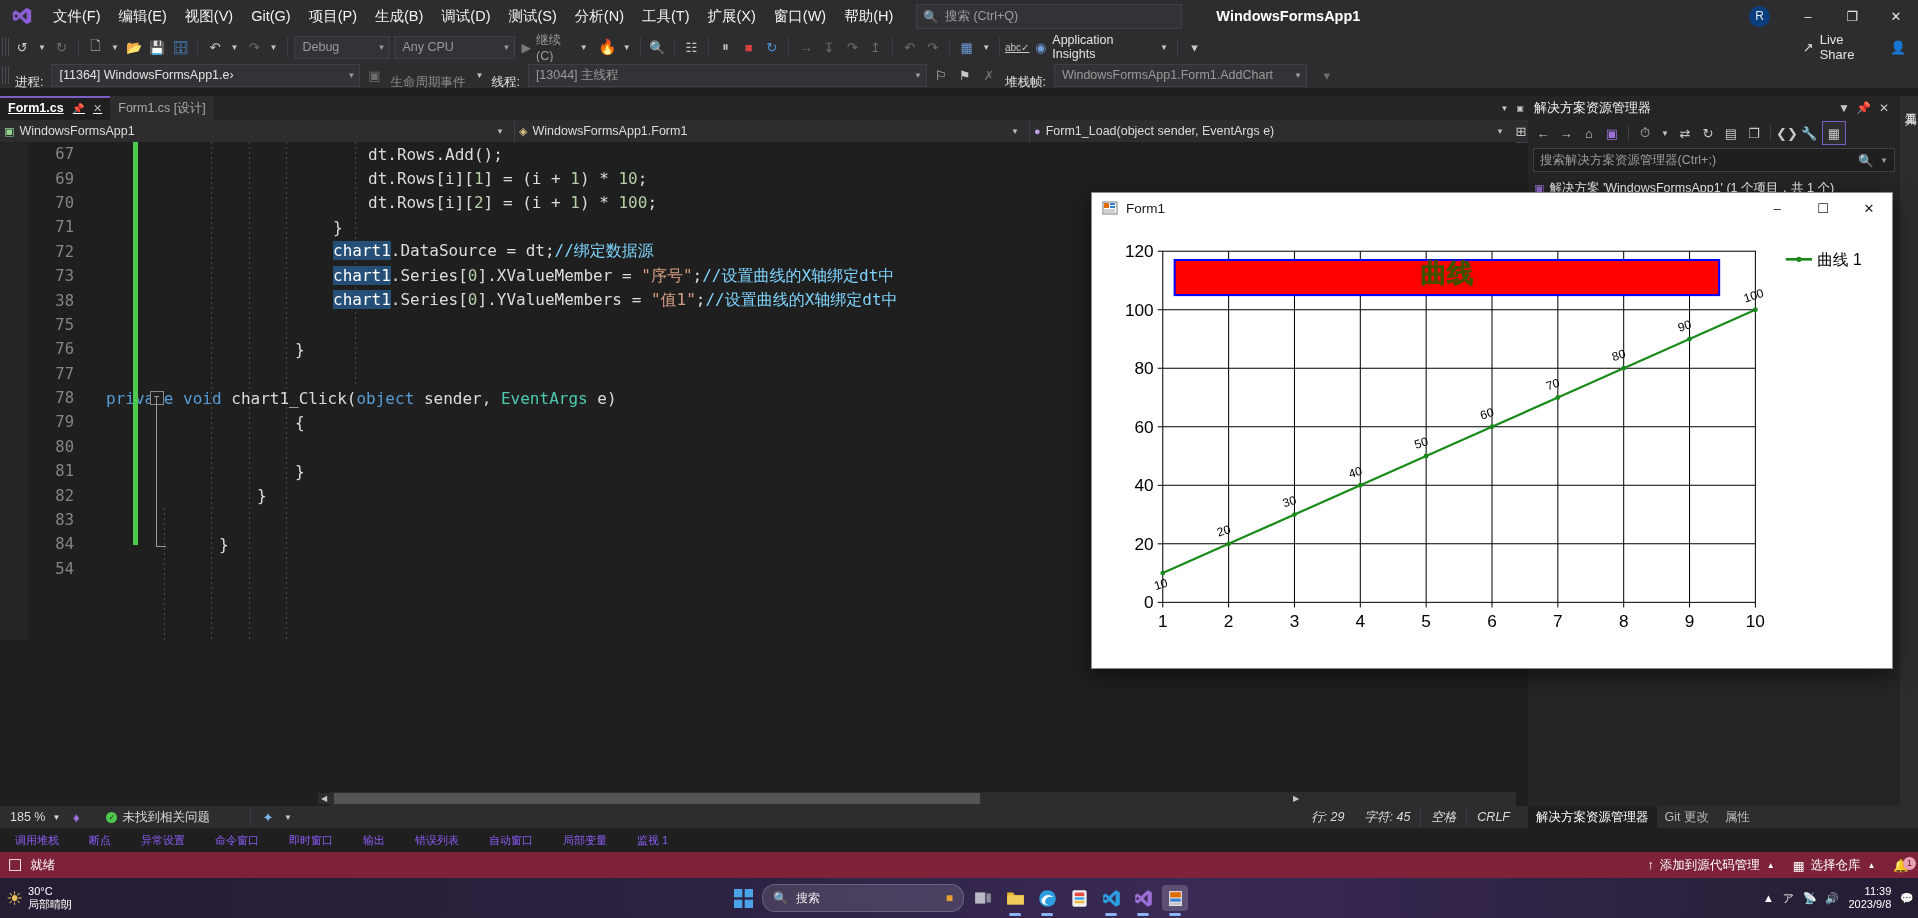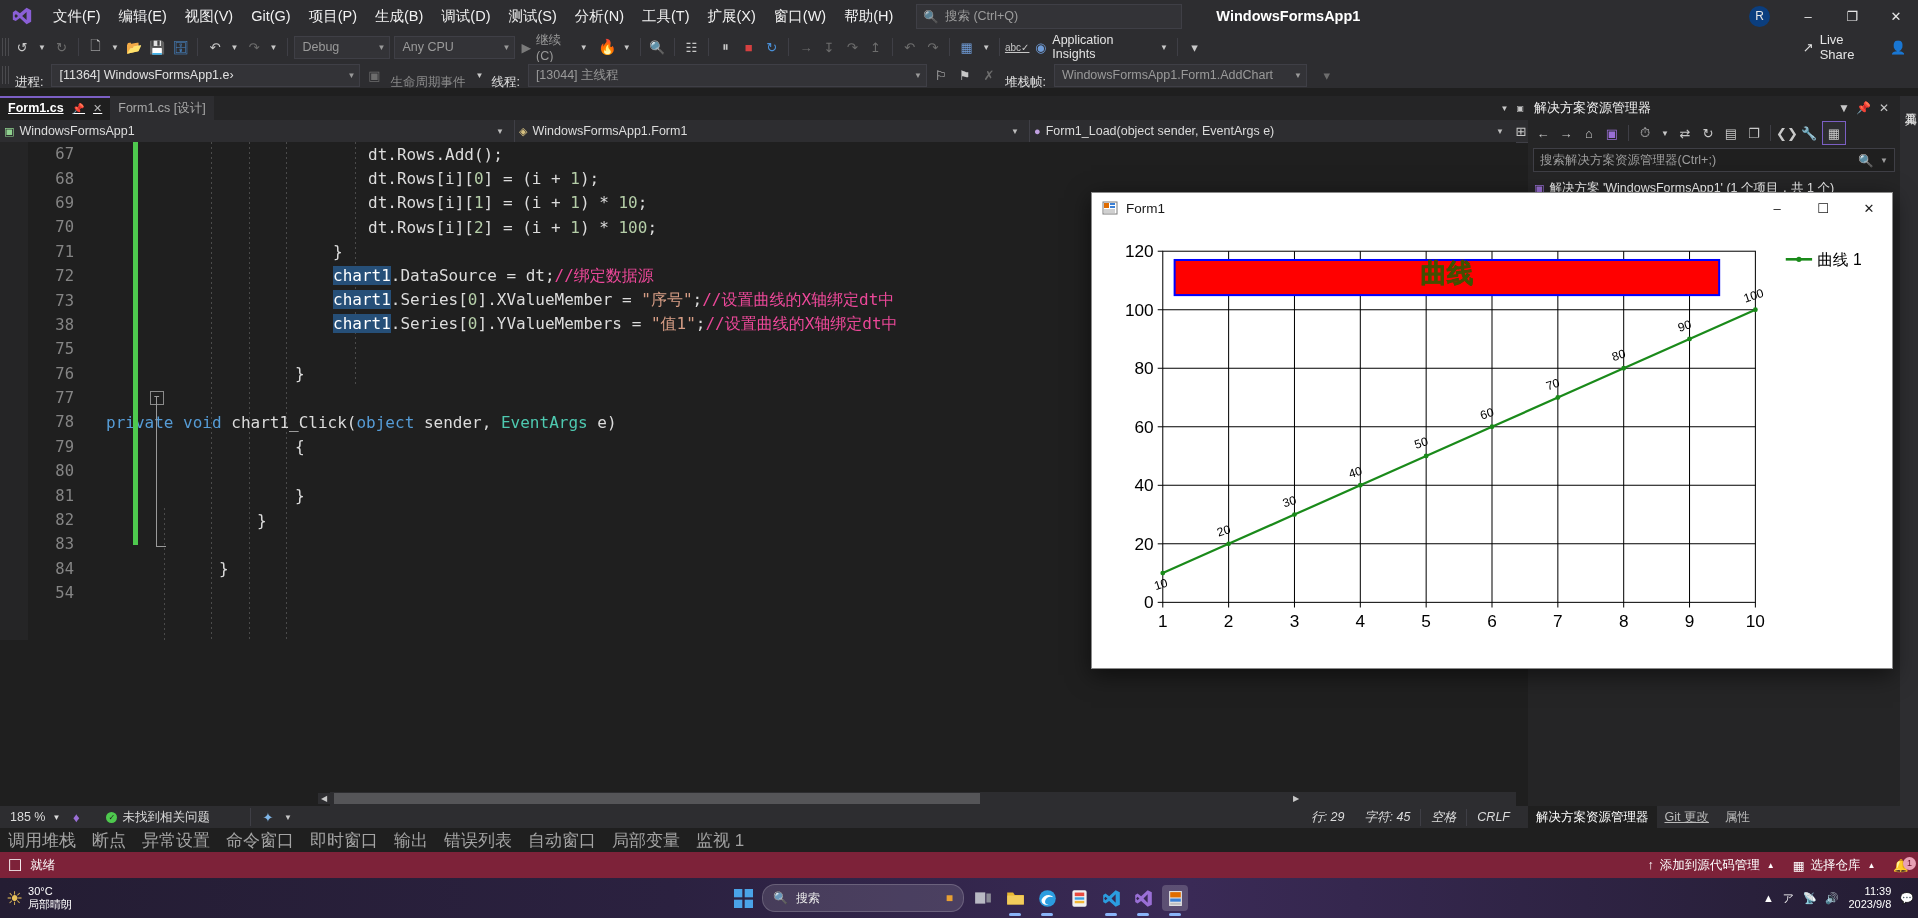--- a/index.html
+++ b/index.html
@@ -60,21 +60,21 @@
 
   
   .editor{position:absolute;left:0;top:142px;width:1516px;height:498px;background:#1f1f1f;overflow:hidden;}
   .gutter-marg{position:absolute;left:0;top:0;width:28px;height:498px;background:#252526;}
   .code-rows{position:absolute;left:0;top:0;width:1516px;}
   .row{height:24.4px;display:flex;align-items:center;font-family:"DejaVu Sans Mono","Liberation Mono",monospace;font-size:16px;}
   .lnum{width:74px;text-align:right;padding-right:10px;color:#858585;font-size:15.5px;
         font-family:"DejaVu Sans Mono","Liberation Mono",monospace;}
   .changebar{width:4px;height:24.4px;background:#4ec94e;margin-left:59px;position:absolute;left:74px;}
   .codetxt{margin-left:22px;white-space:pre;color:#dcdcdc;}
-  .kw{color:#569cd6;} .str{color:#d69d85;} .cmt{color:#ec4899;}
+  .kw{color:#569cd6;} .str{color:#d69d85;} .cmt{color:#7dd3fc;}
   .num{color:#b5cea8;} .typ{color:#4ec9b0;} .sel{background:#264f78;color:#ffffff;}
   .guides{position:absolute;left:0;top:0;width:1516px;height:498px;pointer-events:none;}
   .guide{position:absolute;top:0;bottom:0;width:1px;
      background:repeating-linear-gradient(to bottom,#4a4a4a 0 2px,transparent 2px 5px);}
   .collapse{position:absolute;width:12px;height:12px;border:1px solid #8a8a8a;color:#c8c8c8;font-size:10px;
             line-height:10px;text-align:center;background:#1f1f1f;}
   .vbar{position:absolute;right:0;top:142px;width:14px;height:498px;background:#2d2d30;}
   .vthumb{position:absolute;right:1px;top:150px;width:11px;height:64px;background:#555558;}
   .hbar{position:absolute;left:330px;top:792px;width:1186px;height:14px;background:#2d2d30;}
   .hthumb{position:absolute;left:334px;top:793px;width:646px;height:11px;background:#555558;}
@@ -85,21 +85,21 @@
   .zoomsel{display:flex;align-items:center;padding:0 4px;margin-left:6px;}
   .okstat{display:flex;align-items:center;margin-left:18px;}
   .dot-ok{width:11px;height:11px;border-radius:50%;background:#4ec94e;color:#1f1f1f;font-size:8px;
           display:flex;align-items:center;justify-content:center;margin-right:5px;}
   .edstatus-right{position:absolute;right:0;display:flex;align-items:center;height:22px;}
   .esr{padding:0 10px;white-space:nowrap;font-style:italic;}
   .esr.box{border-left:1px solid #3f3f46;border-right:1px solid #3f3f46;}
 
   
   .btabs{position:absolute;left:0;top:828px;width:1528px;height:24px;background:#1f1f1f;display:flex;align-items:center;}
-  .btab{font-size:17px;color:#a3a3a3;padding:0 8px;white-space:nowrap;}
+  .btab{font-size:11px;color:#8b5cf6;padding:0 15px;white-space:nowrap;}
 
   
   .sepanel{position:absolute;left:1528px;top:96px;width:372px;height:732px;background:#252526;}
   .sehead{height:24px;display:flex;align-items:center;padding:0 6px;font-size:13px;color:#f1f1f1;}
   .sehead .sp{margin-left:auto;display:flex;align-items:center;}
   .seicon{width:20px;height:20px;display:flex;align-items:center;justify-content:center;color:#c8c8c8;font-size:12px;}
   .setoolbar{height:26px;display:flex;align-items:center;padding:0 4px;gap:1px;}
   .setb{width:22px;height:22px;display:flex;align-items:center;justify-content:center;color:#c8c8c8;font-size:13px;}
   .setb.on{border:1px solid #7b5fc4;background:#2d2d30;}
   .sesep{width:1px;height:16px;background:#3f3f46;margin:0 4px;}
@@ -317,24 +317,20 @@
     </div>
 
     <div class="code-rows">
 
       <div class="row">
         <span class="lnum">67</span>
         <span class="changebar" style="top:0"></span>
         <span class="codetxt" style="margin-left:284px">dt.Rows.Add();</span>
       </div>
 
-      <div class="row">
-        <span class="lnum">68</span>
-        <span class="codetxt" style="margin-left:284px">dt.Rows[i][<span class="num">0</span>] = (i + <span class="num">1</span>);</span>
-      </div>
 
       <div class="row">
         <span class="lnum">69</span>
         <span class="codetxt" style="margin-left:284px">dt.Rows[i][<span class="num">1</span>] = (i + <span class="num">1</span>) * <span class="num">10</span>;</span>
       </div>
 
       <div class="row">
         <span class="lnum">70</span>
         <span class="codetxt" style="margin-left:284px">dt.Rows[i][<span class="num">2</span>] = (i + <span class="num">1</span>) * <span class="num">100</span>;</span>
       </div>
@@ -505,21 +501,21 @@
       </div>
     </div>
   </div>
 
   <div class="verttabs">
     <div class="vtlabel">工具箱</div>
   </div>
 
   <div style="position:absolute;left:1528px;top:806px;width:390px;height:22px;background:#2d2d30;display:flex;align-items:center;font-size:12.5px;">
     <div style="padding:0 8px;height:22px;line-height:22px;background:#1f1f1f;color:#ffffff;">解决方案资源管理器</div>
-    <div style="padding:0 8px;color:#b9b9b9;text-decoration:underline;">Git 更改</div>
+    <div style="padding:0 8px;color:#b9b9b9;">Git 更改</div>
     <div style="padding:0 8px;color:#b9b9b9;">属性</div>
   </div>
 
   <div class="formwin">
     <div class="formtitle">
       <span class="formicon">
         <svg viewBox="0 0 16 16" width="16" height="16">
           <rect x="1" y="2" width="14" height="12" fill="#fff" stroke="#7a7a7a"></rect>
           <rect x="2" y="3" width="5" height="5" fill="#e06c00"></rect>
           <rect x="8" y="3" width="5" height="2" fill="#3b7fd4"></rect>

